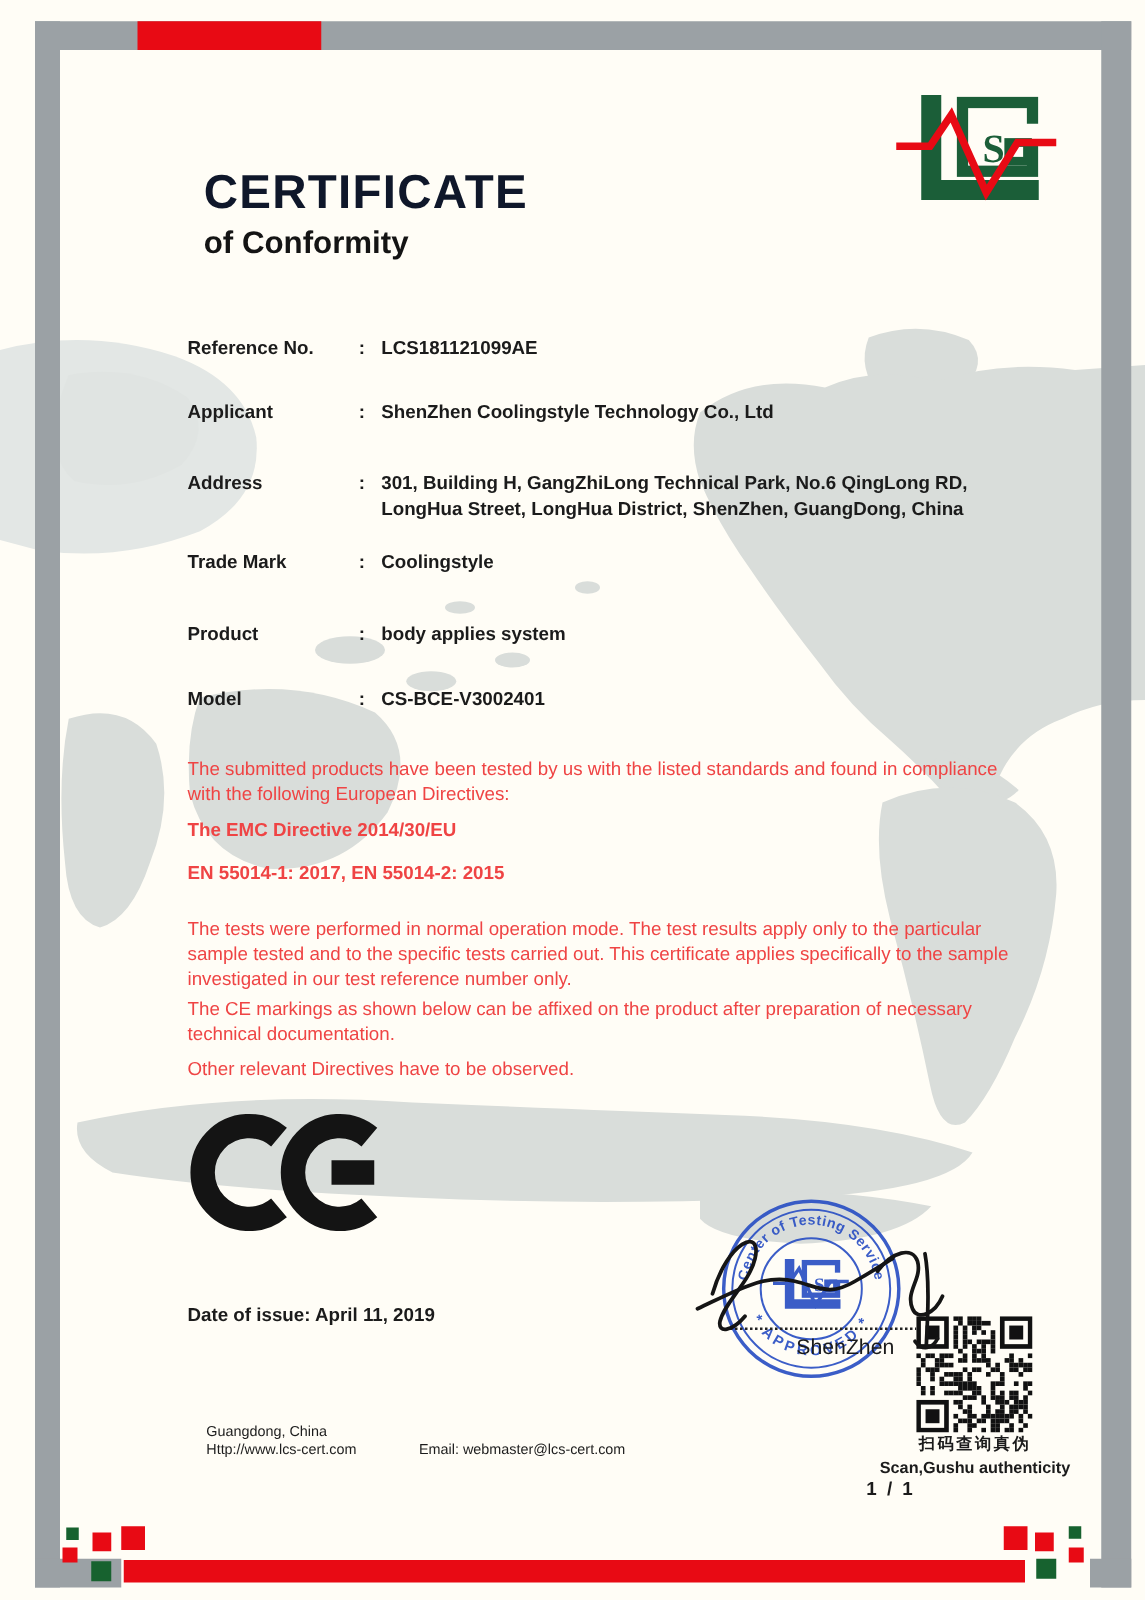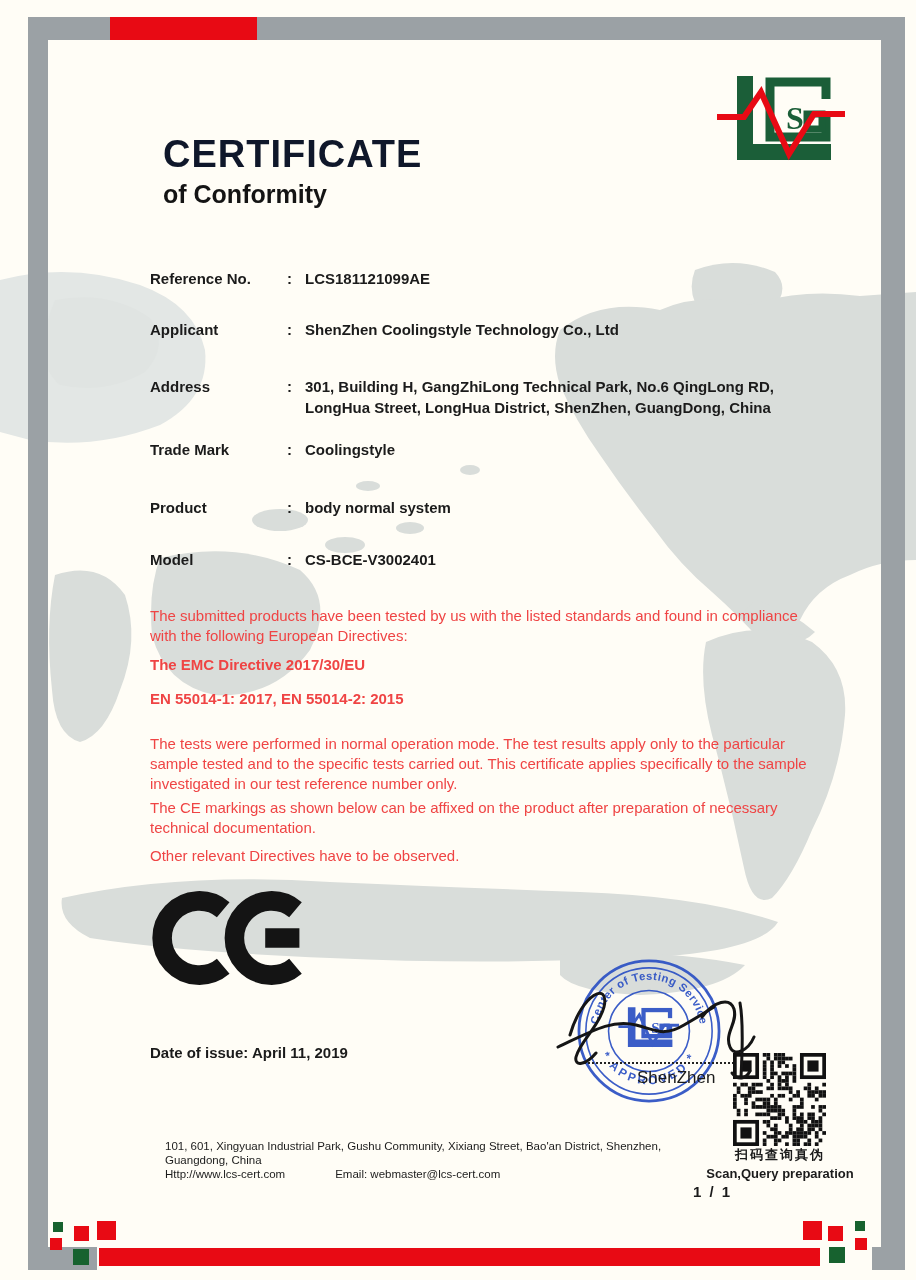--- a/index.html
+++ b/index.html
@@ -137,30 +137,30 @@
   <span class="field-value">301, Building H, GangZhiLong Technical Park, No.6 QingLong RD, LongHua Street, LongHua District, ShenZhen, GuangDong, China</span>
 </div>
 <div class="field-row" style="top:439px;">
   <span class="field-label">Trade Mark</span>
   <span class="field-colon">:</span>
   <span class="field-value">Coolingstyle</span>
 </div>
 <div class="field-row" style="top:497px;">
   <span class="field-label">Product</span>
   <span class="field-colon">:</span>
-  <span class="field-value">body normal system</span>
+  <span class="field-value">body applies system</span>
 </div>
 <div class="field-row" style="top:549px;">
   <span class="field-label">Model</span>
   <span class="field-colon">:</span>
   <span class="field-value">CS-BCE-V3002401</span>
 </div>
 
 <div class="para" style="top:606px;">The submitted products have been tested by us with the listed standards and found in compliance with the following European Directives:</div>
-<div class="para bold" style="top:655px;">The EMC Directive 2017/30/EU</div>
+<div class="para bold" style="top:655px;">The EMC Directive 2014/30/EU</div>
 <div class="para bold" style="top:689px;">EN 55014-1: 2017, EN 55014-2: 2015</div>
 <div class="para" style="top:734px;">The tests were performed in normal operation mode. The test results apply only to the particular sample tested and to the specific tests carried out. This certificate applies specifically to the sample investigated in our test reference number only.</div>
 <div class="para" style="top:798px;">The CE markings as shown below can be affixed on the product after preparation of necessary technical documentation.</div>
 <div class="para" style="top:846px;">Other relevant Directives have to be observed.</div>
 
 <svg id="ce-svg" width="168" height="104" viewBox="0 0 172 104">
   <path d="M77 23 A38 38 0 1 0 77 81" fill="none" stroke="#141414" stroke-width="20" stroke-linecap="butt"></path>
   <path d="M151 23 A38 38 0 1 0 151 81" fill="none" stroke="#141414" stroke-width="20" stroke-linecap="butt"></path>
   <line x1="120" y1="52" x2="155" y2="52" stroke="#141414" stroke-width="20"></line>
 </svg>
@@ -427,25 +427,24 @@
       <rect x="7.44" y="7.44" width="11.16" height="11.16" fill="#111"></rect>
       <rect x="66.96000000000001" y="0" width="26.040000000000003" height="26.040000000000003" fill="#111"></rect>
       <rect x="70.68" y="3.72" width="18.6" height="18.6" fill="#fffdf6"></rect>
       <rect x="74.4" y="7.44" width="11.16" height="11.16" fill="#111"></rect>
       <rect x="0" y="66.96000000000001" width="26.040000000000003" height="26.040000000000003" fill="#111"></rect>
       <rect x="3.72" y="70.68" width="18.6" height="18.6" fill="#fffdf6"></rect>
       <rect x="7.44" y="74.4" width="11.16" height="11.16" fill="#111"></rect>
     </svg></div>
 <div class="qr-caption">
   <div class="qr-zh">扫码查询真伪</div>
-  <div class="qr-en">Scan,Query preparation</div>
+  <div class="qr-en">Scan,Gushu authenticity</div>
 </div>
 
 <div class="footer">
-  <div>101, 601, Xingyuan Industrial Park, Gushu Community, Xixiang Street, Bao'an District, Shenzhen,</div>
   <div>Guangdong, China</div>
   <div class="cols">
     <span class="c1">Http://www.lcs-cert.com</span>
     <span>Email: webmaster@lcs-cert.com</span>
   </div>
 </div>
 
 <div class="page-num">1 / 1</div>
 
 </body></html>

